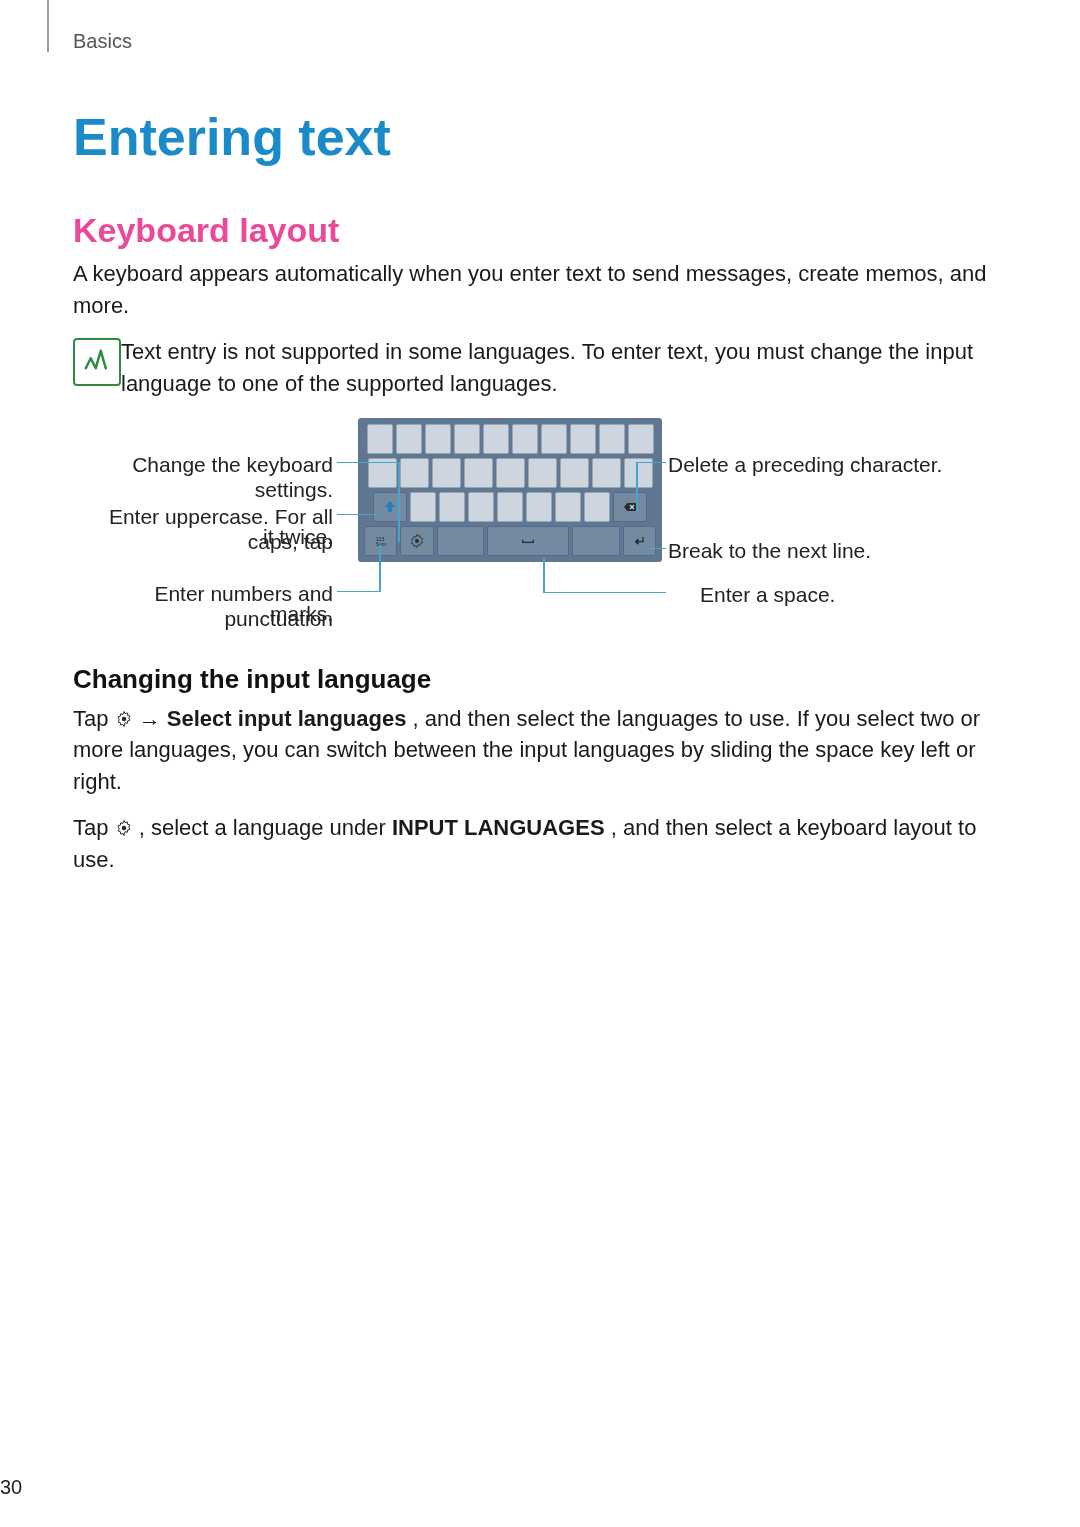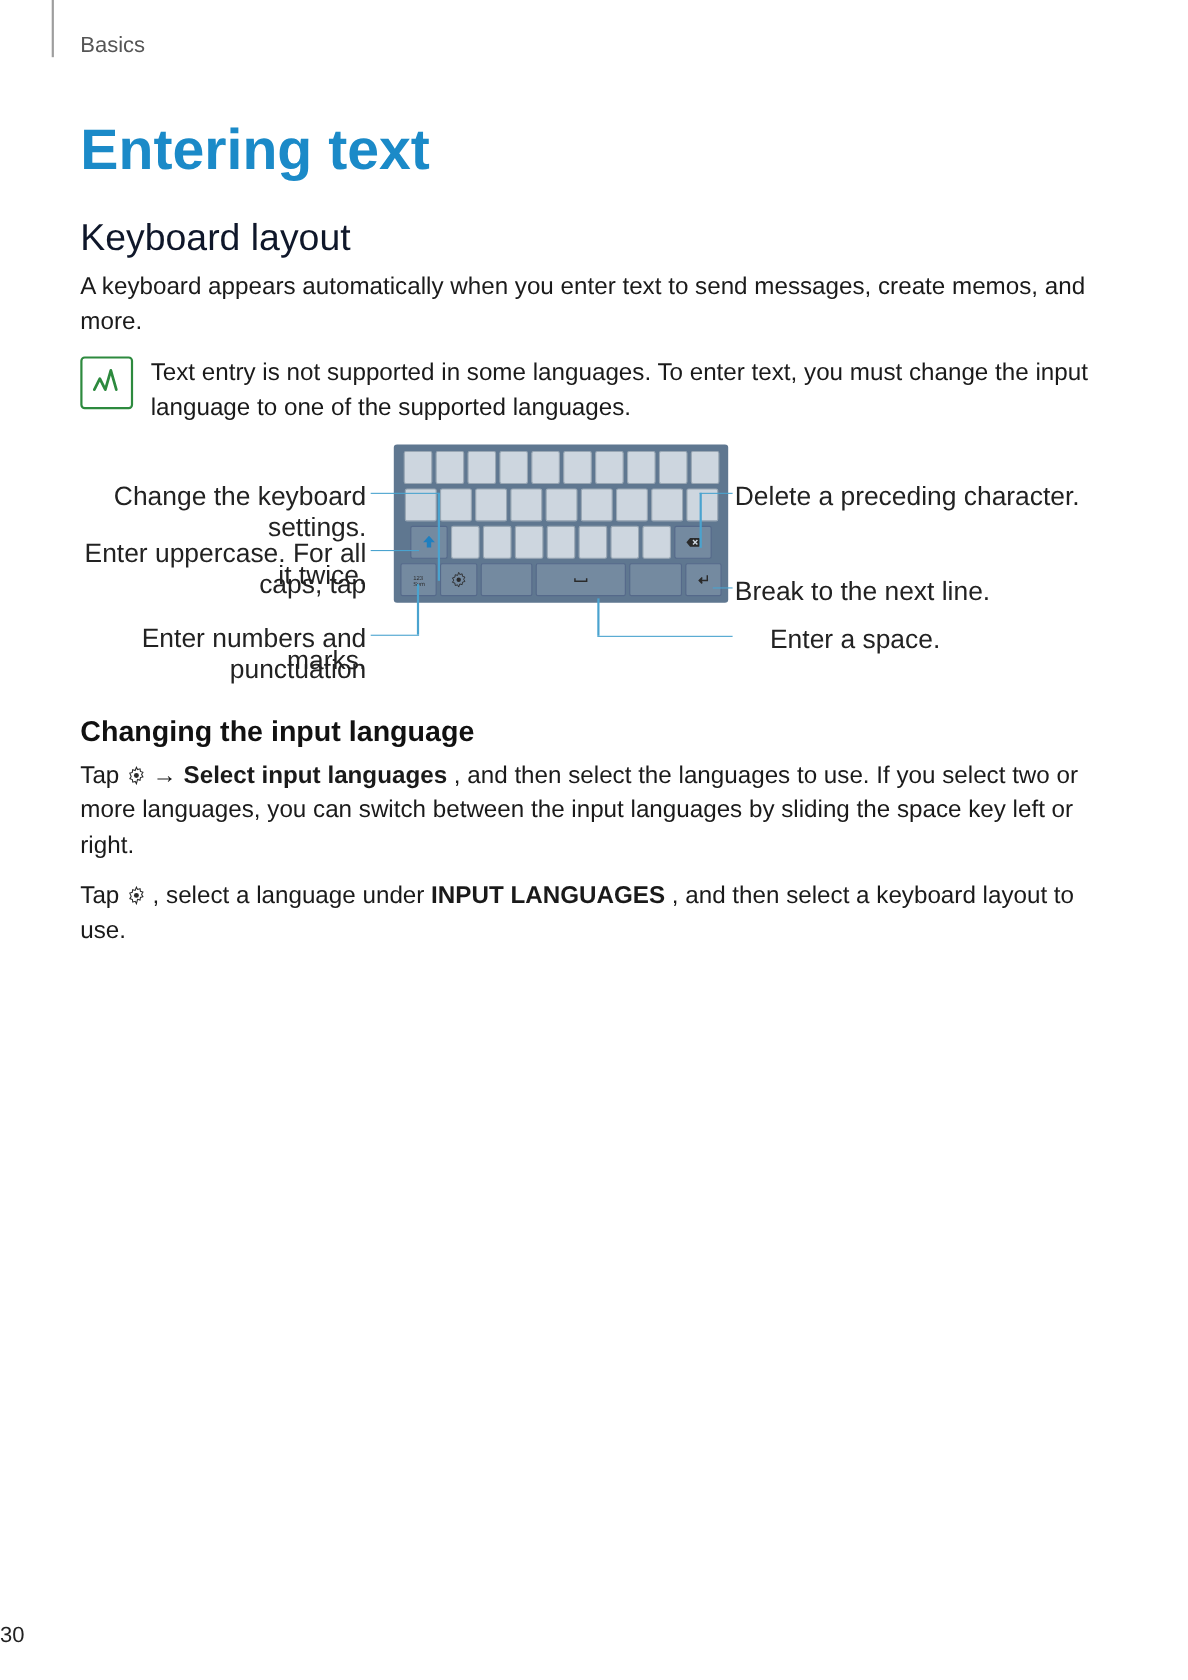--- a/index.html
+++ b/index.html
@@ -1,47 +1,47 @@
 <!DOCTYPE html>
 <html><head>
 <meta charset="utf-8">
 <style>
   html,body{margin:0;padding:0;background:#fff;font-family:"Segoe UI",Arial,Helvetica,sans-serif;color:#1a1a1a}
   .page{width:1080px;height:1527px;position:relative;box-sizing:border-box}
   .margin-rule{position:absolute;left:47px;top:0;width:2px;height:52px;background:#9e9e9e}
   .breadcrumb{position:absolute;left:73px;top:30px;font-size:20px;color:#555}
   .content{position:absolute;left:73px;top:90px;width:934px}
   h1.title{margin:17px 0 30px 0;font-size:52px;font-weight:700;color:#1b8ac8}
-  h2.sub{margin:30px 0 8px 0;font-size:34px;font-weight:400;color:#0f172a}
+  h2.sub{margin:44px 0 8px 0;font-size:34px;font-weight:700;color:#ec4899}
   p.body{margin:8px 0 14px 0;font-size:22px;line-height:1.45}
   h3.h3{margin:16px 0 8px 0;font-size:26px;font-weight:700;color:#111}
   b{font-weight:700}
 
   
-  .note{display:flex;gap:16px;margin:6px 0 18px 0}
+  .note{display:flex;margin:6px 0 18px 0}
   .note .txt{font-size:22px;line-height:1.45;flex:1}
   .note-icon{flex:0 0 44px;height:44px;border:2px solid #2d8a3e;border-radius:4px;display:flex;align-items:center;justify-content:center;color:#2d8a3e;margin-top:2px}
   .note-icon svg{width:30px;height:30px}
 
   .footer{position:absolute;left:0;bottom:28px;width:100%;text-align:left;font-size:20px;color:#222}
 
   
   .gear-inline{display:inline-block;width:18px;height:18px;vertical-align:-2px}
 
   
   .figure{position:relative;width:934px;height:230px;margin:10px auto 2px auto}
   .kbd{position:absolute;left:285px;top:0;width:292px;background:#5f7790;padding:6px;border-radius:3px;display:flex;flex-direction:column;gap:4px}
   .kr{display:flex;gap:3px;justify-content:center}
   .kkey{height:30px;background:#cdd6df;border:1px solid #99a7b4;border-radius:2px;box-sizing:border-box;display:flex;align-items:center;justify-content:center}
   .kkey.dark{background:#748aa0;border-color:#55698a}
   .kkey svg{width:16px;height:16px}
   .w10{width:26px}.w9{width:29px}.w12{width:34px}.ws{width:84px}.wm{width:48px}
 
   
-  .lab{position:absolute;font-size:24px;color:#222;line-height:1.2}
+  .lab{position:absolute;font-size:21px;color:#222;line-height:1.2}
   .labR{text-align:right}
   
   .hl{position:absolute;height:1.5px;background:#4aa3cf}
   .vl{position:absolute;width:1.5px;background:#4aa3cf}
 </style>
 </head>
 <body>
 
 <div class="page">
   <div class="margin-rule"></div>

